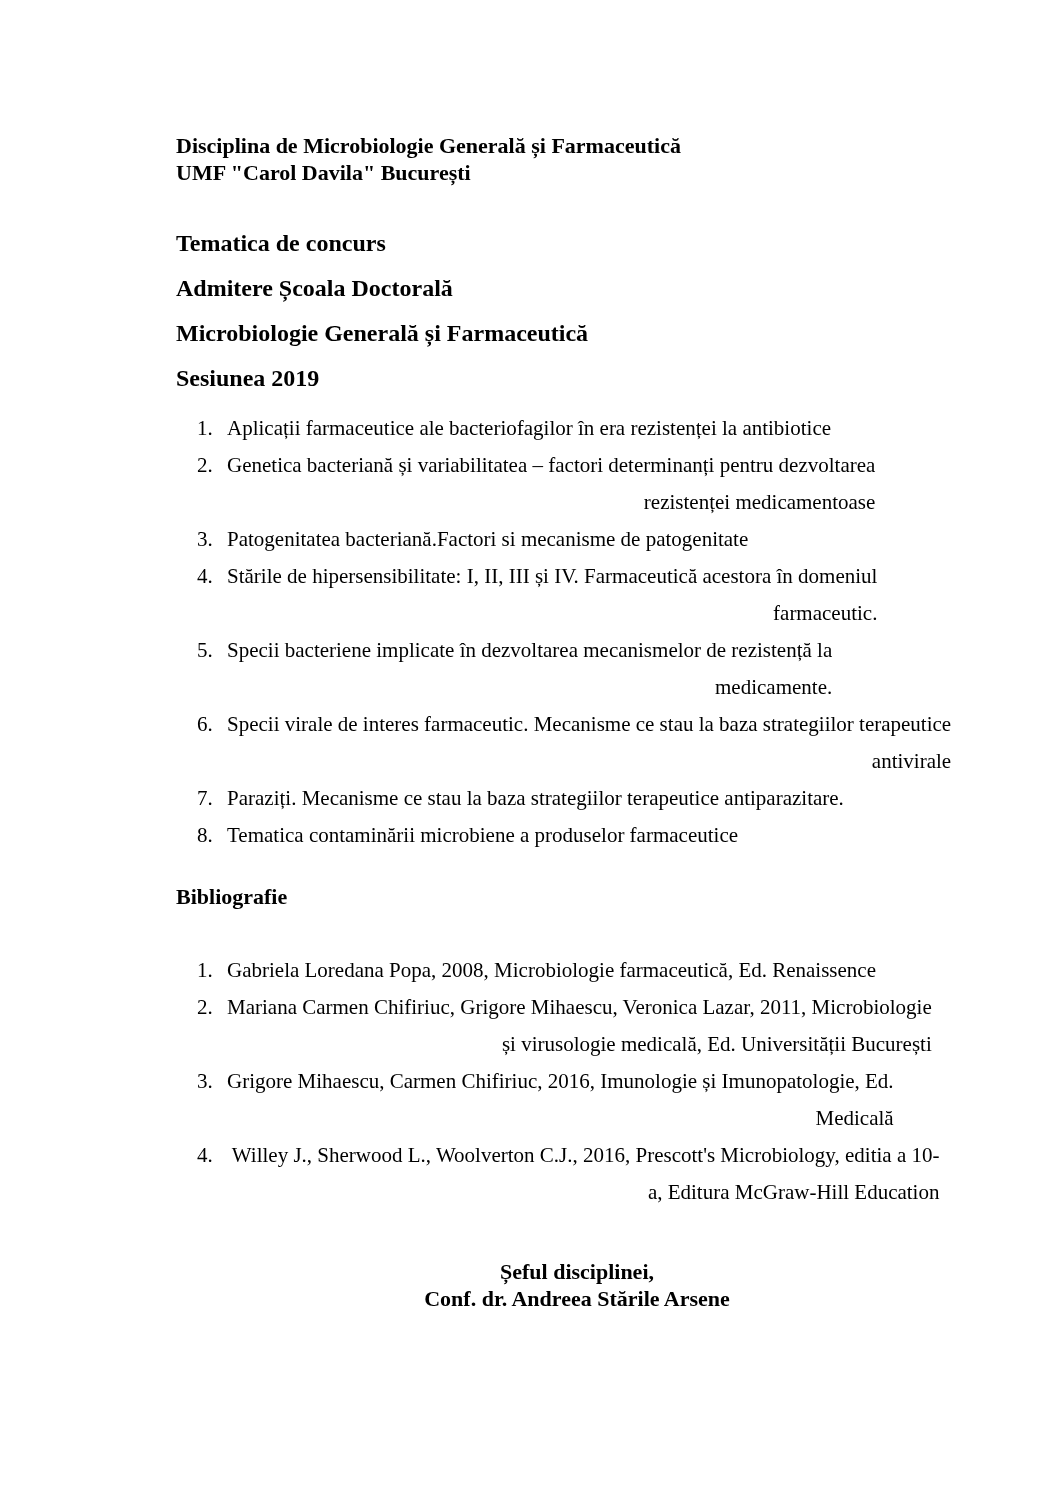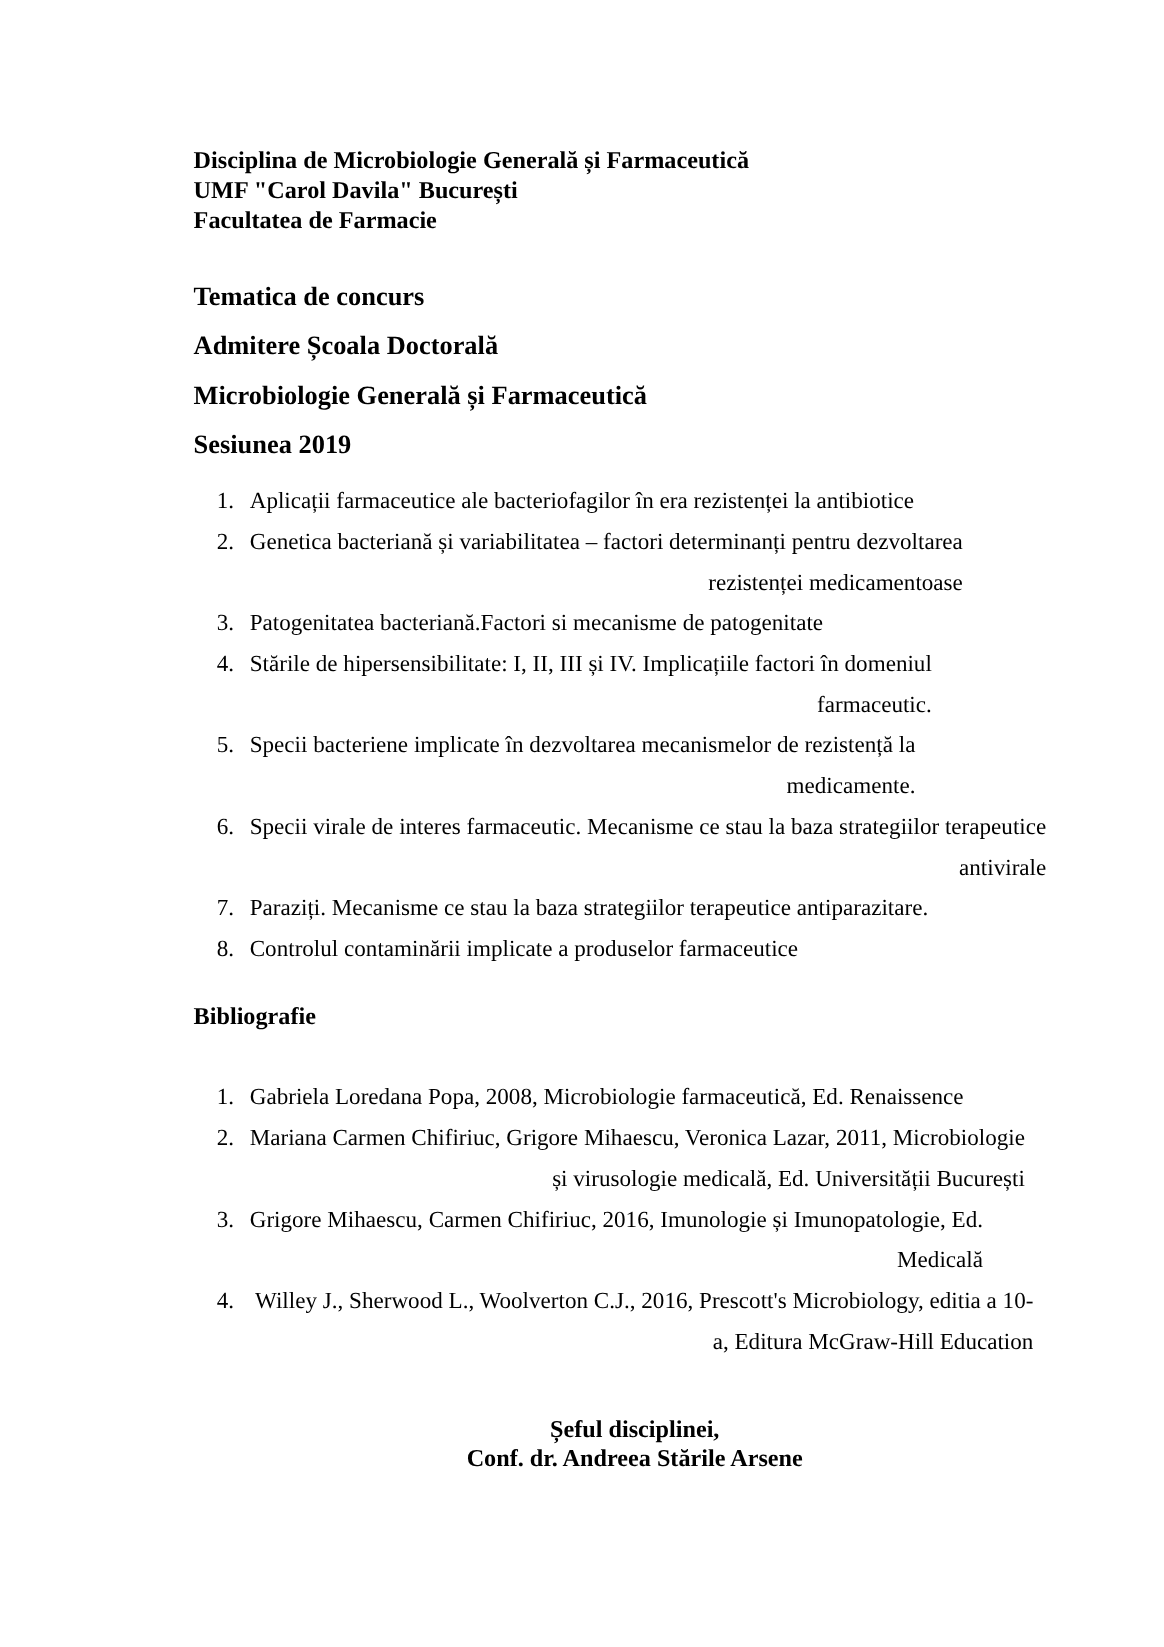--- a/index.html
+++ b/index.html
@@ -70,21 +70,20 @@
   }
 </style>
 </head>
 <body>
 
 <div class="page">
 
   <div class="letterhead">
     <div>Disciplina de Microbiologie Generală și Farmaceutică</div>
     <div>UMF "Carol Davila" București</div>
-    <div>Facultatea de Farmacie</div>
   </div>
 
   <div class="title-block">
     <div class="title-line">Tematica de concurs</div>
     <div class="title-line">Admitere Școala Doctorală</div>
     <div class="title-line">Microbiologie Generală și Farmaceutică</div>
     <div class="title-line">Sesiunea 2019</div>
   </div>
 
   <div class="olist topics-list">
@@ -96,40 +95,40 @@
       <span class="list-num">2.</span>
       <div class="list-text">Genetica bacteriană și variabilitatea – factori determinanți pentru dezvoltarea
 rezistenței medicamentoase</div>
     </div>
     <div class="list-item">
       <span class="list-num">3.</span>
       <div class="list-text">Patogenitatea bacteriană.Factori si mecanisme de patogenitate</div>
     </div>
     <div class="list-item">
       <span class="list-num">4.</span>
-      <div class="list-text">Stările de hipersensibilitate: I, II, III și IV. Implicațiile factori în domeniul
+      <div class="list-text">Stările de hipersensibilitate: I, II, III și IV. Farmaceutică acestora în domeniul
 farmaceutic.</div>
     </div>
     <div class="list-item">
       <span class="list-num">5.</span>
       <div class="list-text">Specii bacteriene implicate în dezvoltarea mecanismelor de rezistență la
 medicamente.</div>
     </div>
     <div class="list-item">
       <span class="list-num">6.</span>
       <div class="list-text">Specii virale de interes farmaceutic. Mecanisme ce stau la baza strategiilor terapeutice
 antivirale</div>
     </div>
     <div class="list-item">
       <span class="list-num">7.</span>
       <div class="list-text">Paraziți. Mecanisme ce stau la baza strategiilor terapeutice antiparazitare.</div>
     </div>
     <div class="list-item">
       <span class="list-num">8.</span>
-      <div class="list-text">Controlul contaminării implicate a produselor farmaceutice</div>
+      <div class="list-text">Tematica contaminării microbiene a produselor farmaceutice</div>
     </div>
   </div>
 
   <div class="bib-heading">Bibliografie</div>
 
   <div class="olist bib-list">
     <div class="list-item">
       <span class="list-num">1.</span>
       <div class="list-text">Gabriela Loredana Popa, 2008, Microbiologie farmaceutică, Ed. Renaissence</div>
     </div>

